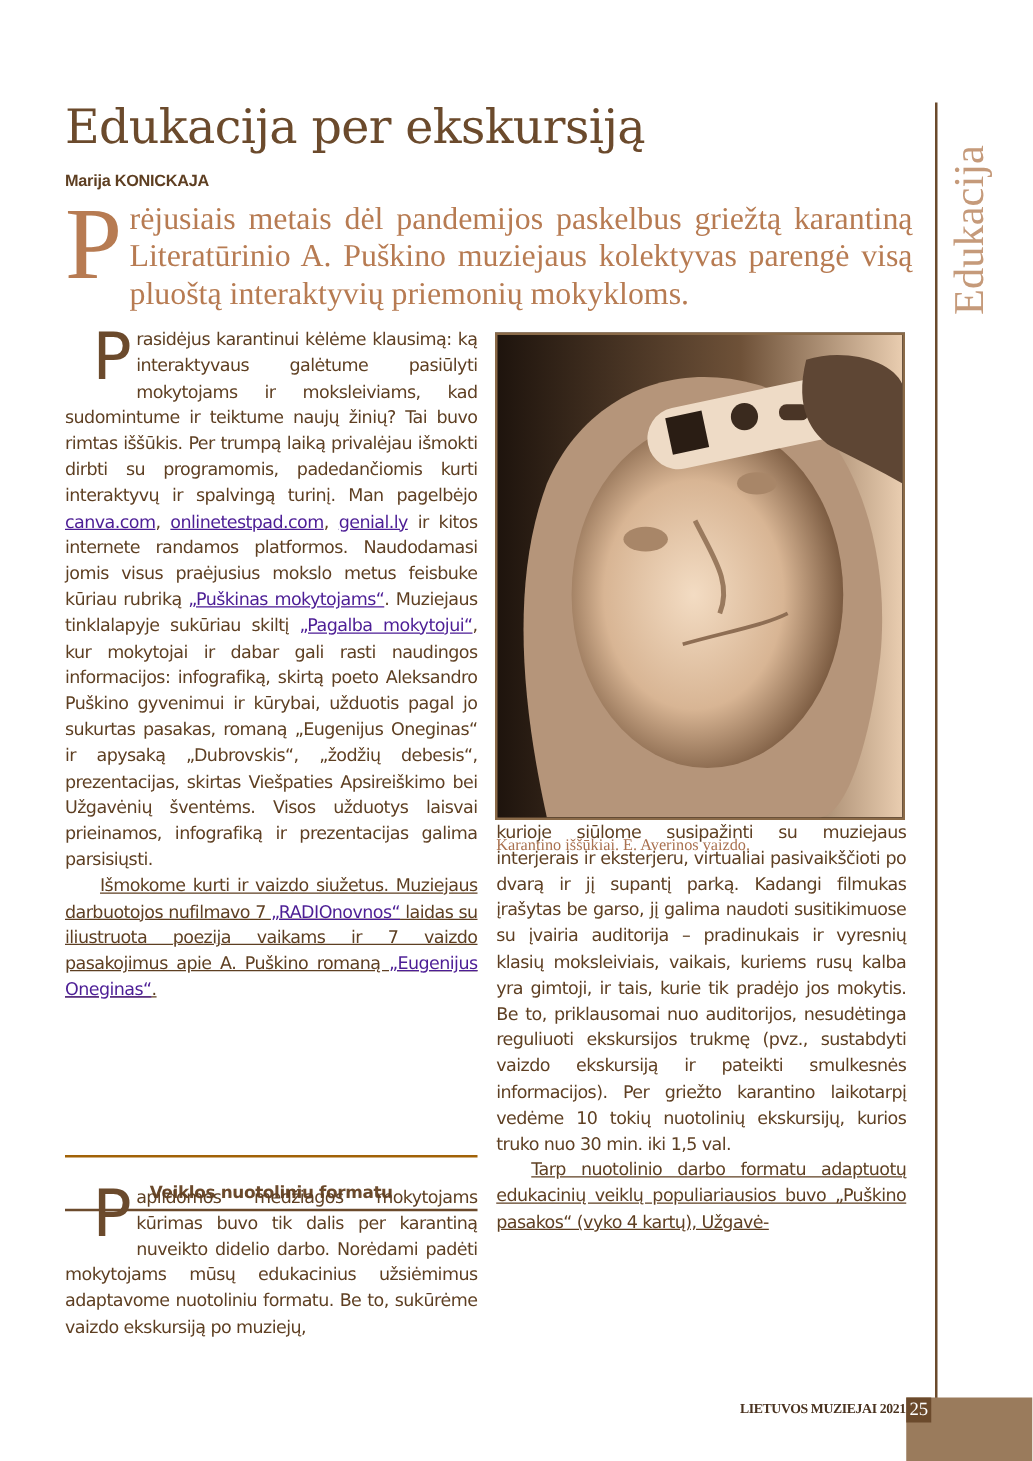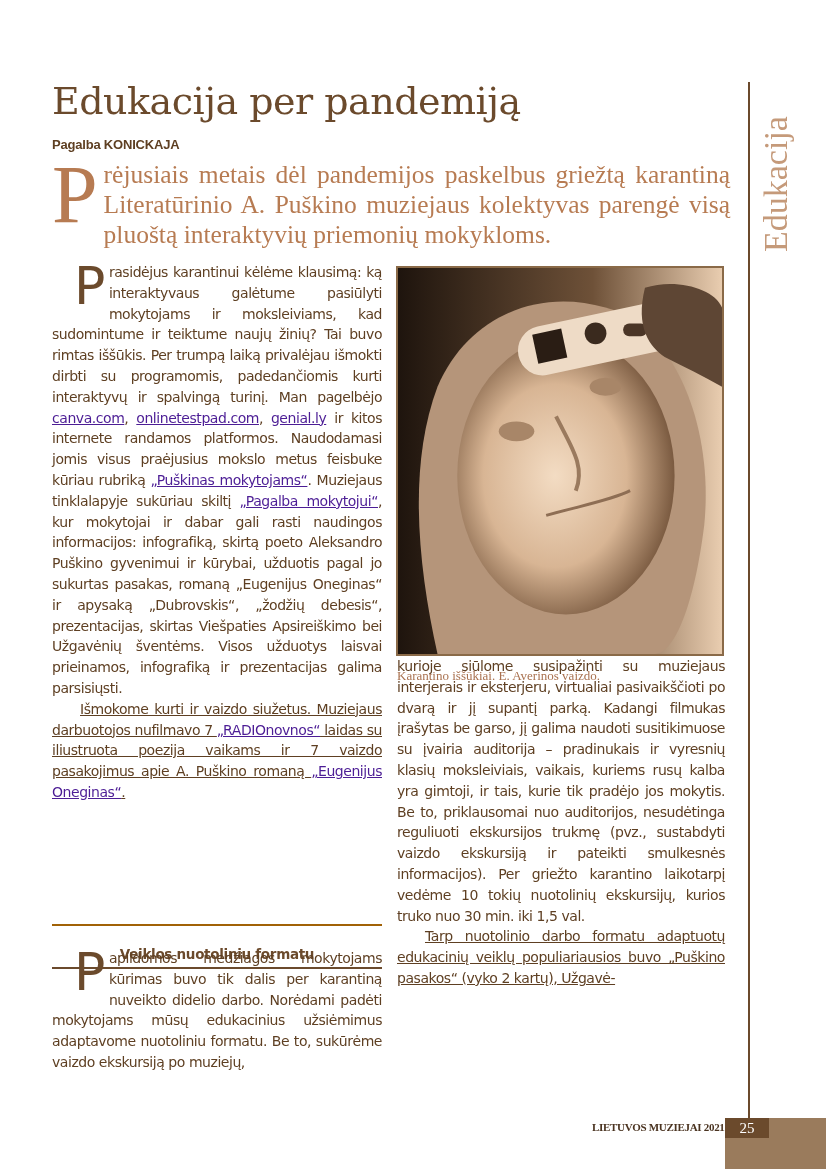--- a/index.html
+++ b/index.html
@@ -26,27 +26,27 @@
   .dropcap-body { float: left; font-family: "DejaVu Sans", sans-serif; font-size: 52px; line-height: 40px; margin: 4px 4px 0 22px; color: #6b4a2c; font-weight: normal; }
 
   .subhead { position: absolute; left: 52px; top: 924px; width: 330px; border-top: 2px solid #a16207; border-bottom: 2px solid #6b4a2c; text-align: center; font-family: "DejaVu Sans", sans-serif; font-weight: bold; font-size: 13.5px; color: #6b4a2c; padding: 20px 0 5px; letter-spacing: -0.3px; }
 
   .photo { position: absolute; left: 396px; top: 266px; width: 328px; height: 390px; border: 2px solid #8a6a48; box-sizing: border-box; overflow: hidden; background: #2a1d14; }
   .photo svg { display: block; width: 100%; height: 100%; }
   .caption { position: absolute; left: 397px; top: 668px; font-family: "Liberation Serif", serif; font-size: 13px; color: #a9714f; }
 
   .footer-text { position: absolute; left: 592px; top: 1121px; font-family: "Liberation Serif", serif; font-size: 11px; font-weight: bold; color: #4a3320; letter-spacing: -0.3px; }
   .page-box { position: absolute; left: 725px; top: 1118px; width: 101px; height: 51px; background: #9a7b5c; }
-  .page-num { position: absolute; left: 725px; top: 1118px; width: 44px; height: 20px; background: #6b4a2c; color: #ffffff; font-family: "Liberation Serif", serif; font-size: 15px; line-height: 20px; text-align: center; }
+  .page-num { position: absolute; left: 725px; top: 1118px; width: 20px; height: 20px; background: #6b4a2c; color: #ffffff; font-family: "Liberation Serif", serif; font-size: 15px; line-height: 20px; text-align: center; }
 </style>
 </head>
 <body>
 
-<h1 class="title">Edukacija per pandemiją</h1>
-<div class="author">Pagalba KONICKAJA</div>
+<h1 class="title">Edukacija per ekskursiją</h1>
+<div class="author">Marija KONICKAJA</div>
 
 <p class="lead"><span class="dropcap">P</span><span>rėjusiais metais dėl pandemijos paskelbus griežtą karantiną Literatūrinio A. Puškino muziejaus kolektyvas parengė visą pluoštą interaktyvių priemonių mokykloms.</span></p>
 
 <div class="vline"></div>
 <div class="section-label">
     <span>Edukacija</span>
   </div>
 
 <div class="col col1">
   <p><span class="dropcap-body">P</span><span>rasidėjus karantinui kėlėme klausimą: ką interaktyvaus galėtume pasiūlyti mokytojams ir moksleiviams, kad sudomintume ir teiktume naujų žinių? Tai buvo rimtas iššūkis. Per trumpą laiką privalėjau išmokti dirbti su programomis, padedančiomis kurti interaktyvų ir spalvingą turinį. Man pagelbėjo </span><a>canva.com</a><span>, </span><a>onlinetestpad.com</a><span>, </span><a>genial.ly</a><span> ir kitos internete randamos platformos. Naudodamasi jomis visus praėjusius mokslo metus feisbuke kūriau rubriką </span><a>„Puškinas mokytojams“</a><span>. Muziejaus tinklalapyje sukūriau skiltį </span><a>„Pagalba mokytojui“</a><span>, kur mokytojai ir dabar gali rasti naudingos informacijos: infografiką, skirtą poeto Aleksandro Puškino gyvenimui ir kūrybai, užduotis pagal jo sukurtas pasakas, romaną „Eugenijus Oneginas“ ir apysaką „Dubrovskis“, „žodžių debesis“, prezentacijas, skirtas Viešpaties Apsireiškimo bei Užgavėnių šventėms. Visos užduotys laisvai prieinamos, infografiką ir prezentacijas galima parsisiųsti.</span></p>
@@ -84,18 +84,18 @@
     <rect x="138" y="52" width="30" height="30" fill="#2a1d14" transform="rotate(-12 210 70)"></rect>
     <circle cx="200" cy="66" r="11" fill="#3a2a1e"></circle>
     <rect x="228" y="56" width="24" height="13" rx="6" fill="#4a3526"></rect>
     <path d="M250 20 C280 10 320 20 328 40 L328 120 C310 110 290 100 270 90 C255 80 240 60 250 20 Z" fill="#5e4634"></path>
   </svg>
 </div>
 <div class="caption">Karantino iššūkiai. E. Averinos vaizdo.</div>
 
 <div class="col col2">
   <p>kurioje siūlome susipažinti su muziejaus interjerais ir eksterjeru, virtualiai pasivaikščioti po dvarą ir jį supantį parką. Kadangi filmukas įrašytas be garso, jį galima naudoti susitikimuose su įvairia auditorija – pradinukais ir vyresnių klasių moksleiviais, vaikais, kuriems rusų kalba yra gimtoji, ir tais, kurie tik pradėjo jos mokytis. Be to, priklausomai nuo auditorijos, nesudėtinga reguliuoti ekskursijos trukmę (pvz., sustabdyti vaizdo ekskursiją ir pateikti smulkesnės informacijos). Per griežto karantino laikotarpį vedėme 10 tokių nuotolinių ekskursijų, kurios truko nuo 30 min. iki 1,5 val.</p>
-  <p class="indent">Tarp nuotolinio darbo formatu adaptuotų edukacinių veiklų populiariausios buvo „Puškino pasakos“ (vyko 2 kartų), Užgavė-</p>
+  <p class="indent">Tarp nuotolinio darbo formatu adaptuotų edukacinių veiklų populiariausios buvo „Puškino pasakos“ (vyko 4 kartų), Užgavė-</p>
 </div>
 
 <div class="footer-text">LIETUVOS MUZIEJAI 2021’3</div>
 <div class="page-box"></div>
 <div class="page-num">25</div>
 
 </body></html>

